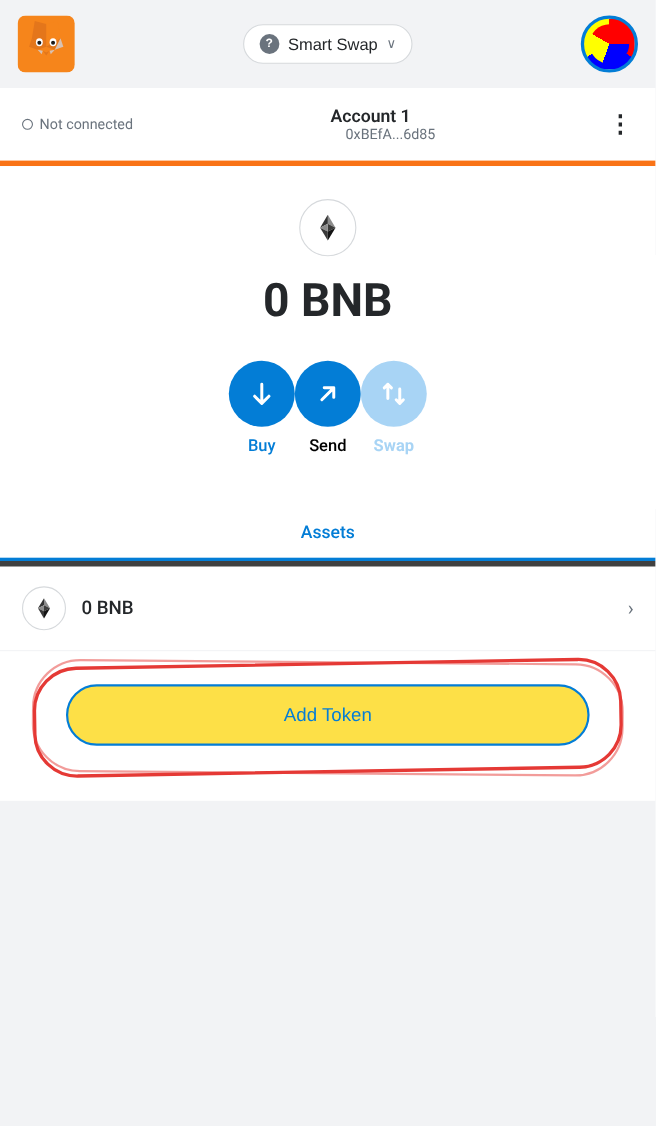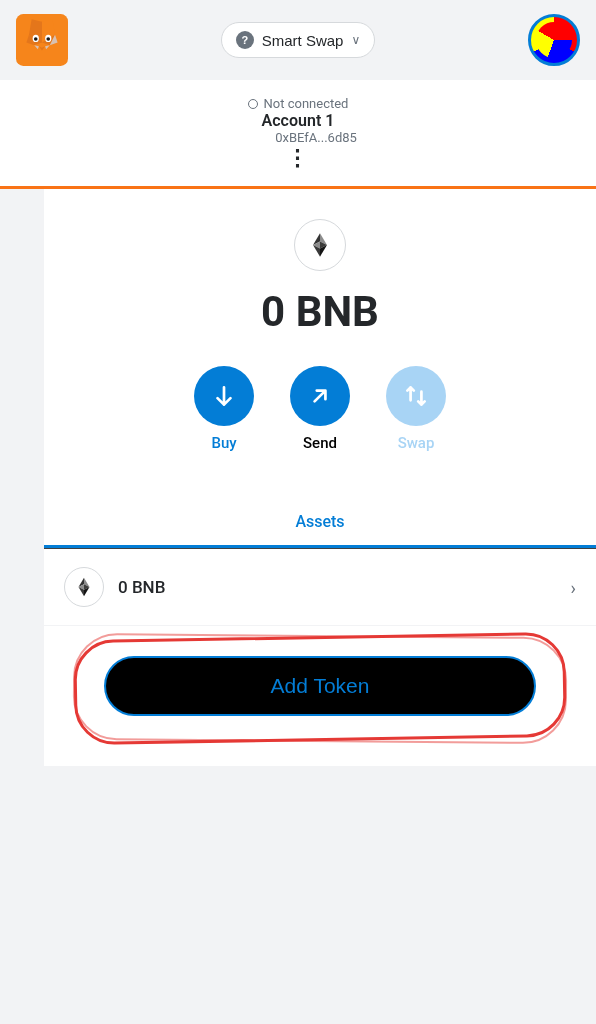--- a/index.html
+++ b/index.html
@@ -73,22 +73,21 @@
       border-radius: 50%;
     }
 
     
     .account-bar {
       background: white;
       padding: 16px 20px;
       display: flex;
       align-items: center;
       justify-content: space-between;
-      border-bottom: 3px solid #f97316;
-      flex-direction: column;
+      border-bottom: 5px solid #f97316;
     }
     .not-connected {
       display: flex;
       align-items: center;
       gap: 6px;
       font-size: 13px;
       color: #6a737d;
     }
     .not-connected-dot {
       width: 10px;
@@ -115,21 +114,20 @@
       color: #24272a;
       cursor: pointer;
       font-weight: bold;
       letter-spacing: 1px;
     }
 
     
     .main-content {
       background: white;
       padding-bottom: 20px;
-      margin-left: 44px;
     }
 
     
     .balance-section {
       display: flex;
       flex-direction: column;
       align-items: center;
       padding: 30px 20px 10px;
     }
     .eth-icon-circle {
@@ -146,21 +144,20 @@
     .balance-amount {
       font-size: 42px;
       font-weight: 700;
       color: #24272a;
       margin-bottom: 30px;
     }
 
     
     .action-buttons {
       display: flex;
-      gap: 36px;
       justify-content: center;
       margin-bottom: 36px;
       padding: 0 20px;
     }
     .action-item {
       display: flex;
       flex-direction: column;
       align-items: center;
       gap: 8px;
       cursor: pointer;
@@ -177,26 +174,26 @@
     }
     .action-btn.buy { background: #037dd6; }
     .action-btn.send { background: #037dd6; }
     .action-btn.swap { background: #a8d4f5; }
     .action-label {
       font-size: 15px;
       font-weight: 500;
     }
     .action-label.buy { color: #037dd6; }
     .action-label.send { color: #000000; }
-    .action-label.swap { color: #a8d4f5; }
+    .action-label.swap { color: #a8d4f5; font-weight: bold; }
 
     
     .tabs {
       display: flex;
-      border-bottom: 1px solid #404040;
+      border-bottom: 5px solid #404040;
       margin-bottom: 0;
       justify-content: flex-end;
     }
     .tab {
       flex: 1;
       text-align: center;
       padding: 14px 0;
       font-size: 16px;
       font-weight: 500;
       color: #6a737d;
@@ -243,23 +240,23 @@
     
     .add-token-container {
       padding: 30px 60px;
       position: relative;
     }
     .add-token-btn {
       width: 100%;
       padding: 16px;
       border: 2px solid #037dd6;
       border-radius: 30px;
-      background: #000000;
+      background: #fde047;
       color: #037dd6;
-      font-size: 21px;
+      font-size: 17px;
       font-weight: 500;
       cursor: pointer;
       text-align: center;
     }
     
     .red-scribble {
       position: absolute;
       top: 10px;
       left: 30px;
       right: 30px;

